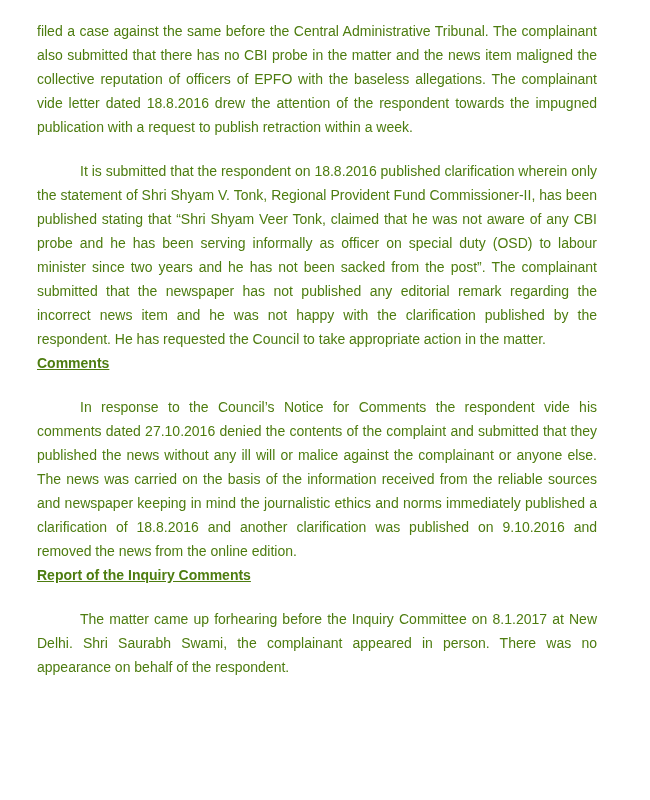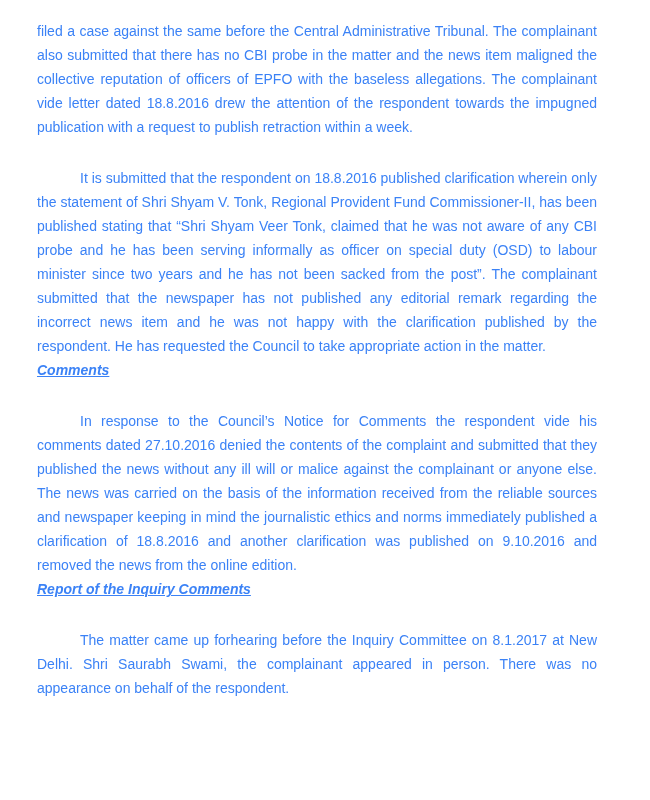--- a/index.html
+++ b/index.html
@@ -13,38 +13,37 @@
       overflow: hidden;
       position: relative;
     }
     .page {
       position: absolute;
       left: 37px;
       top: 19px;
       width: 560px;
       font-family: "Liberation Sans", sans-serif;
       font-size: 14px;
-      color: #3b82f6;
+      color: #4d7c0f;
       line-height: 24px;
     }
     .para {
       margin: 0;
       text-align: justify;
     }
     .para.indent {
       text-indent: 43px;
     }
     .gap-p {
-      margin-top: 27px;
+      margin-top: 20px;
     }
     .heading {
       font-weight: bold;
       text-decoration: underline;
       margin: 0;
-      font-style: italic;
     }
   </style>
 </head>
 <body>
 
 <div class="page">
   <p class="para">filed a case against the same before the Central Administrative Tribunal. The complainant also submitted that there has no CBI probe in the matter and the news item maligned the collective reputation of officers of EPFO with the baseless allegations. The complainant vide letter dated 18.8.2016 drew the attention of the respondent towards the impugned publication with a request to publish retraction within a week.</p>
 
   <p class="para indent gap-p">It is submitted that the respondent on 18.8.2016 published clarification wherein only the statement of Shri Shyam V. Tonk, Regional Provident Fund Commissioner-II, has been published stating that “Shri Shyam Veer Tonk, claimed that he was not aware of any CBI probe and he has been serving informally as officer on special duty (OSD) to labour minister since two years and he has not been sacked from the post”. The complainant submitted that the newspaper has not published any editorial remark regarding the incorrect news item and he was not happy with the clarification published by the respondent. He has requested the Council to take appropriate action in the matter.</p>
 

